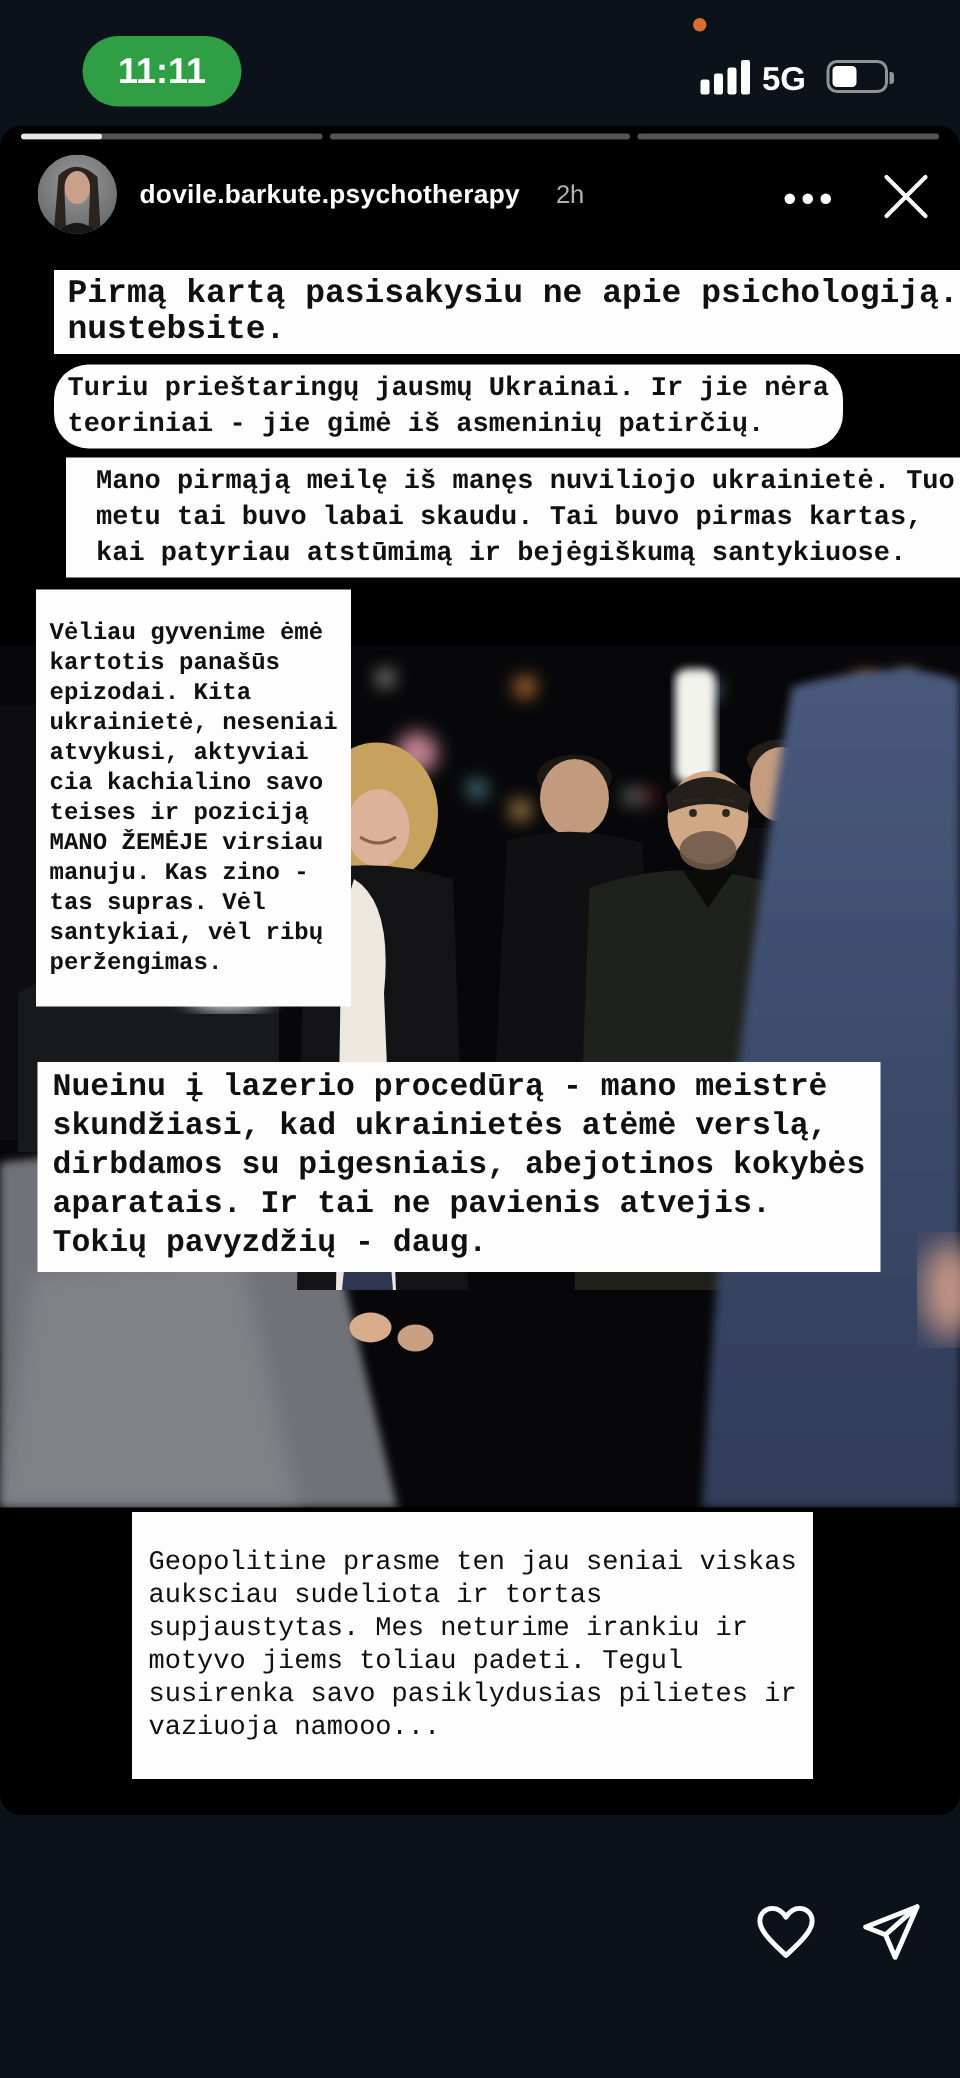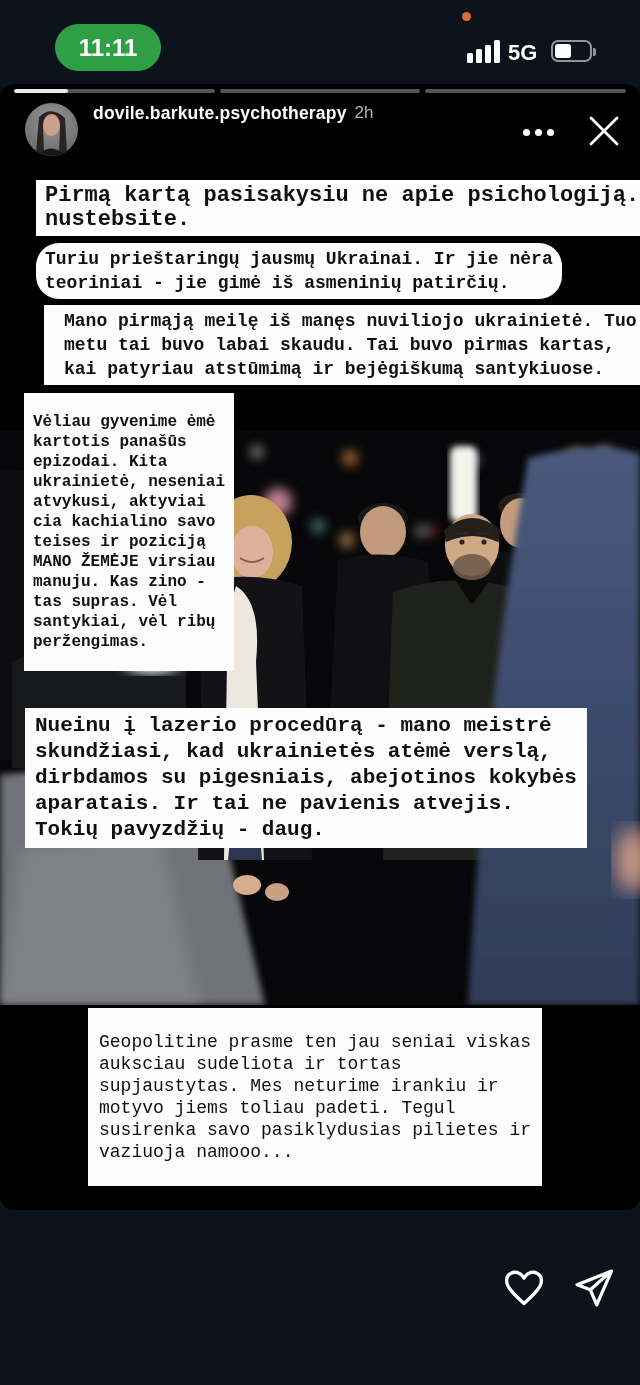--- a/index.html
+++ b/index.html
@@ -20,24 +20,24 @@
   .battery .tip{position:absolute;right:-6px;top:6px;width:3px;height:8px;background:rgba(255,255,255,.55);
                 border-radius:0 2px 2px 0;}
 
   
   .story-canvas{position:absolute;left:0;top:84px;width:640px;height:1126px;background:#000;
                 border-radius:14px;overflow:hidden;}
   .progress{position:absolute;left:14px;right:14px;top:5px;display:flex;gap:5px;height:4px;}
   .progress .seg{flex:1;height:4px;background:rgba(255,255,255,.33);border-radius:2px;overflow:hidden;}
   .progress .seg .fill{height:100%;background:#e8e8e8;border-radius:2px;}
 
-  .story-header{position:absolute;left:25px;top:19px;height:53px;display:flex;}
+  .story-header{position:absolute;left:25px;top:19px;height:53px;display:flex;align-items:center;}
   .avatar{width:53px;height:53px;border-radius:50%;overflow:hidden;flex:0 0 auto;}
   .username{margin-left:15px;color:#fff;font-size:17.5px;font-weight:700;letter-spacing:.2px;}
-  .posted-ago{margin-left:8px;color:#b0b3b6;font-size:17px;font-weight:400;}
+  .posted-ago{margin-left:24px;color:#b0b3b6;font-size:17px;font-weight:400;}
   .more-btn{position:absolute;left:519px;top:42px;width:38px;height:12px;display:flex;gap:5px;
             align-items:center;justify-content:center;}
   .more-btn i{width:7px;height:7px;border-radius:50%;background:#fff;display:block;}
   .close-btn{position:absolute;left:586px;top:29px;width:36px;height:36px;}
 
   .story-photo{position:absolute;left:0;top:346px;width:640px;height:575px;}
 
   
   .tb{position:absolute;background:#fdfdfd;color:#101010;font-family:"Liberation Mono",monospace;
       white-space:pre;box-sizing:border-box;font-weight:700;}

